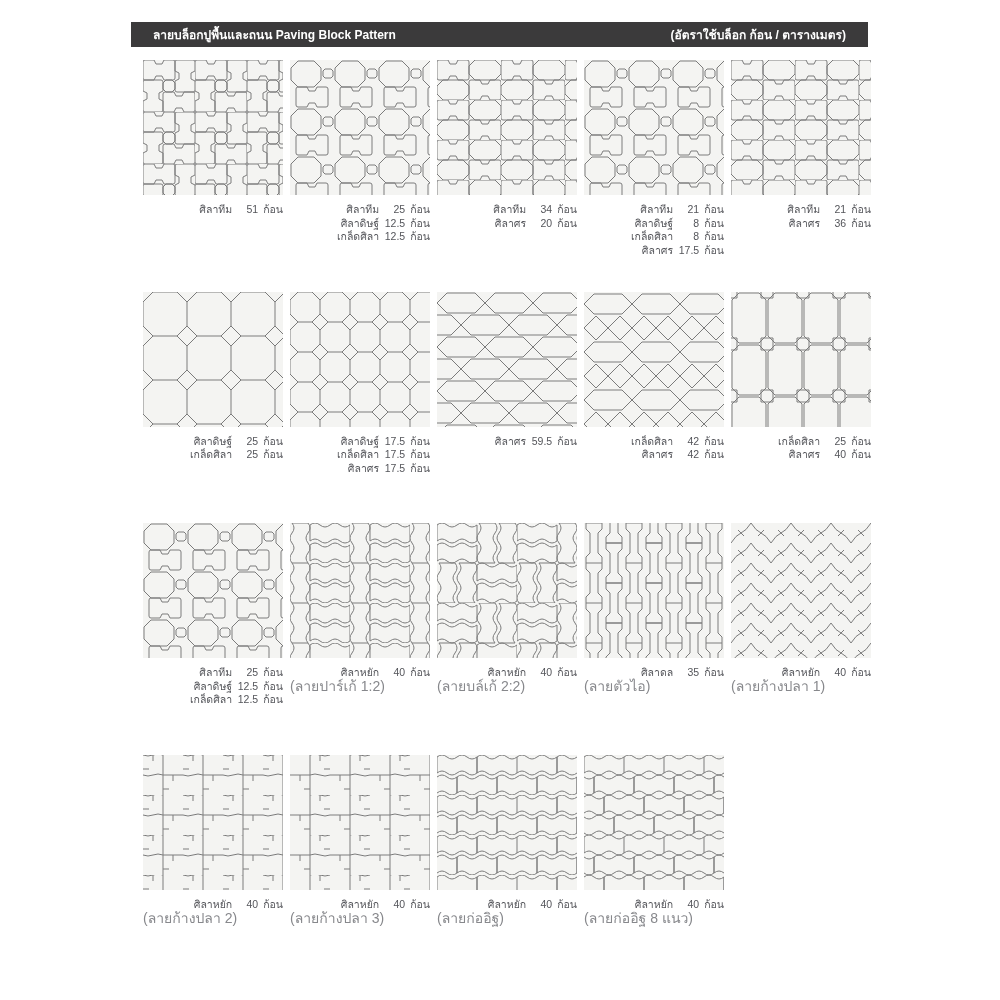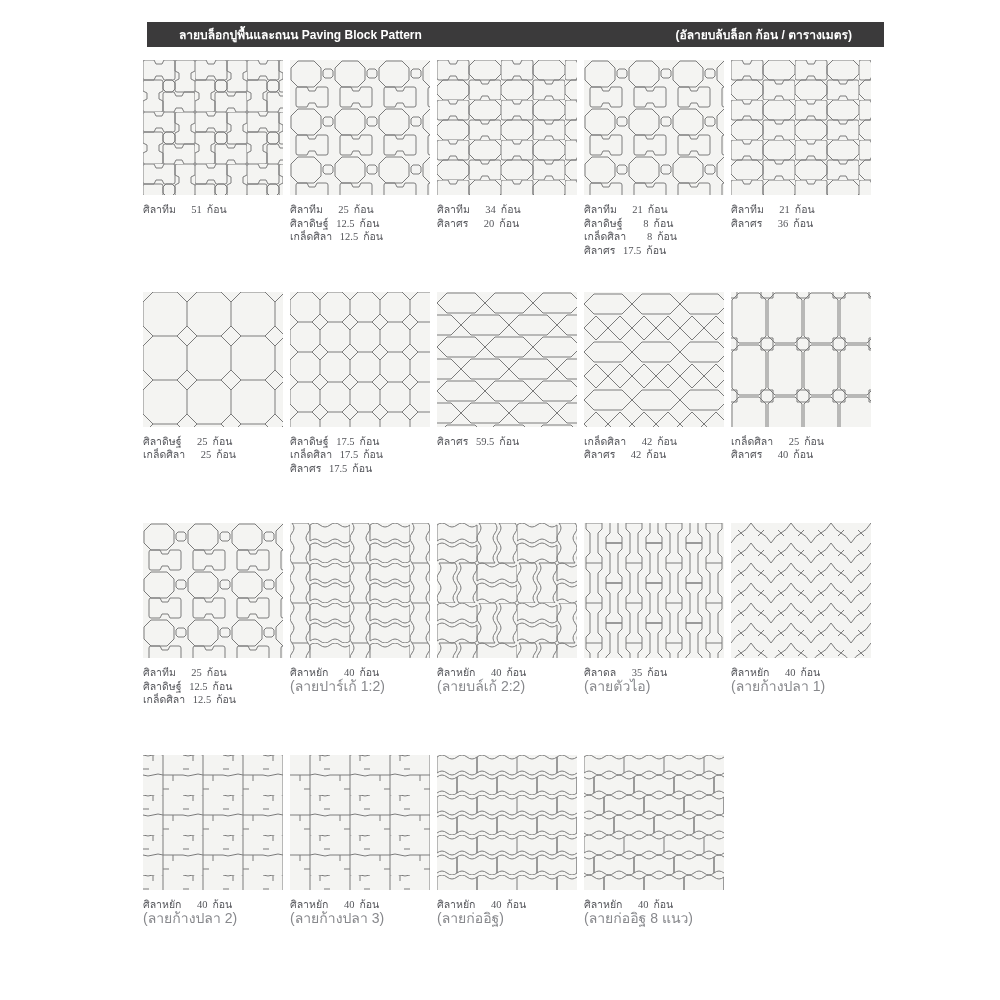--- a/index.html
+++ b/index.html
@@ -1,43 +1,43 @@
 <!DOCTYPE html>
 <html><head>
 <meta charset="utf-8">
 <style>
   html,body{margin:0;padding:0;background:#ffffff;width:1000px;height:1000px;
     font-family:"Liberation Sans","DejaVu Sans",sans-serif;}
   .page{position:relative;width:1000px;height:1000px;overflow:hidden;background:#fff;}
   .header{position:absolute;left:131px;top:22px;width:737px;height:25px;background:#3b3a3b;
     color:#fff;display:flex;justify-content:space-between;align-items:center;
-    padding:0 32px;box-sizing:border-box;font-size:12px;font-weight:600;margin-left:16px;}
+    padding:0 22px;box-sizing:border-box;font-size:12px;font-weight:600;}
   .grid{position:absolute;left:143px;top:60px;width:740px;}
   .prow{display:grid;grid-template-columns:repeat(5,140px);column-gap:7px;height:231.7px;align-content:start;}
   .prow:last-child{height:auto;}
   .tile{width:140px;}
   .swatch{display:block;width:140px;height:135px;}
   .labels{margin-top:8px;}
-  .line{display:flex;justify-content:flex-start;font-size:10.5px;color:#54555a;line-height:13.5px;font-family:Liberation Serif, serif;}
+  .line{display:flex;justify-content:flex-end;font-size:10.5px;color:#54555a;line-height:13.5px;}
   .pname{white-space:nowrap;}
   .qty{display:flex;white-space:nowrap;}
   .num{min-width:26px;text-align:right;}
   .unit{margin-left:5px;}
   .pnote{font-size:14px;color:#87888c;line-height:12px;}
   .footer{position:absolute;left:140px;top:977px;font-size:10px;color:#55565a;}
   .pl{fill:none;stroke:#7b7b7b;stroke-width:1;}
 </style>
 </head>
 <body>
 
 <div class="page">
 
   <div class="header">
     <span>ลายบล็อกปูพื้นและถนน Paving Block Pattern</span>
-    <span>(อัลายบล้บล็อก ก้อน / ตารางเมตร)</span>
+    <span>(อัตราใช้บล็อก ก้อน / ตารางเมตร)</span>
   </div>
 
   <svg width="0" height="0" style="position:absolute" aria-hidden="true">
     <defs>
       <path id="boneH" d="M2,0 H11 L13,4 H19 L21,0 H30 Q32,0 32,2 V18 Q32,20 30,20 H21 L19,16 H13 L11,20 H2 Q0,20 0,18 V2 Q0,0 2,0 Z"></path>
       <path id="wormH" d="M0,2 q5,-4 10,0 t10,0 t10,0 t10,0 v16 q-5,4 -10,0 t-10,0 t-10,0 t-10,0 Z"></path>
       <path id="iShape" d="M2,0 H18 V6 L14,10 V30 L18,34 V40 H2 V34 L6,30 V10 L2,6 Z"></path>
       <path id="oct3226" d="M7,0 H23 L30,7 V19 L23,26 H7 L0,19 V7 Z"></path>
       <path id="oct3220" d="M6,0 H26 L32,6 V14 L26,20 H6 L0,14 V6 Z"></path>
 

